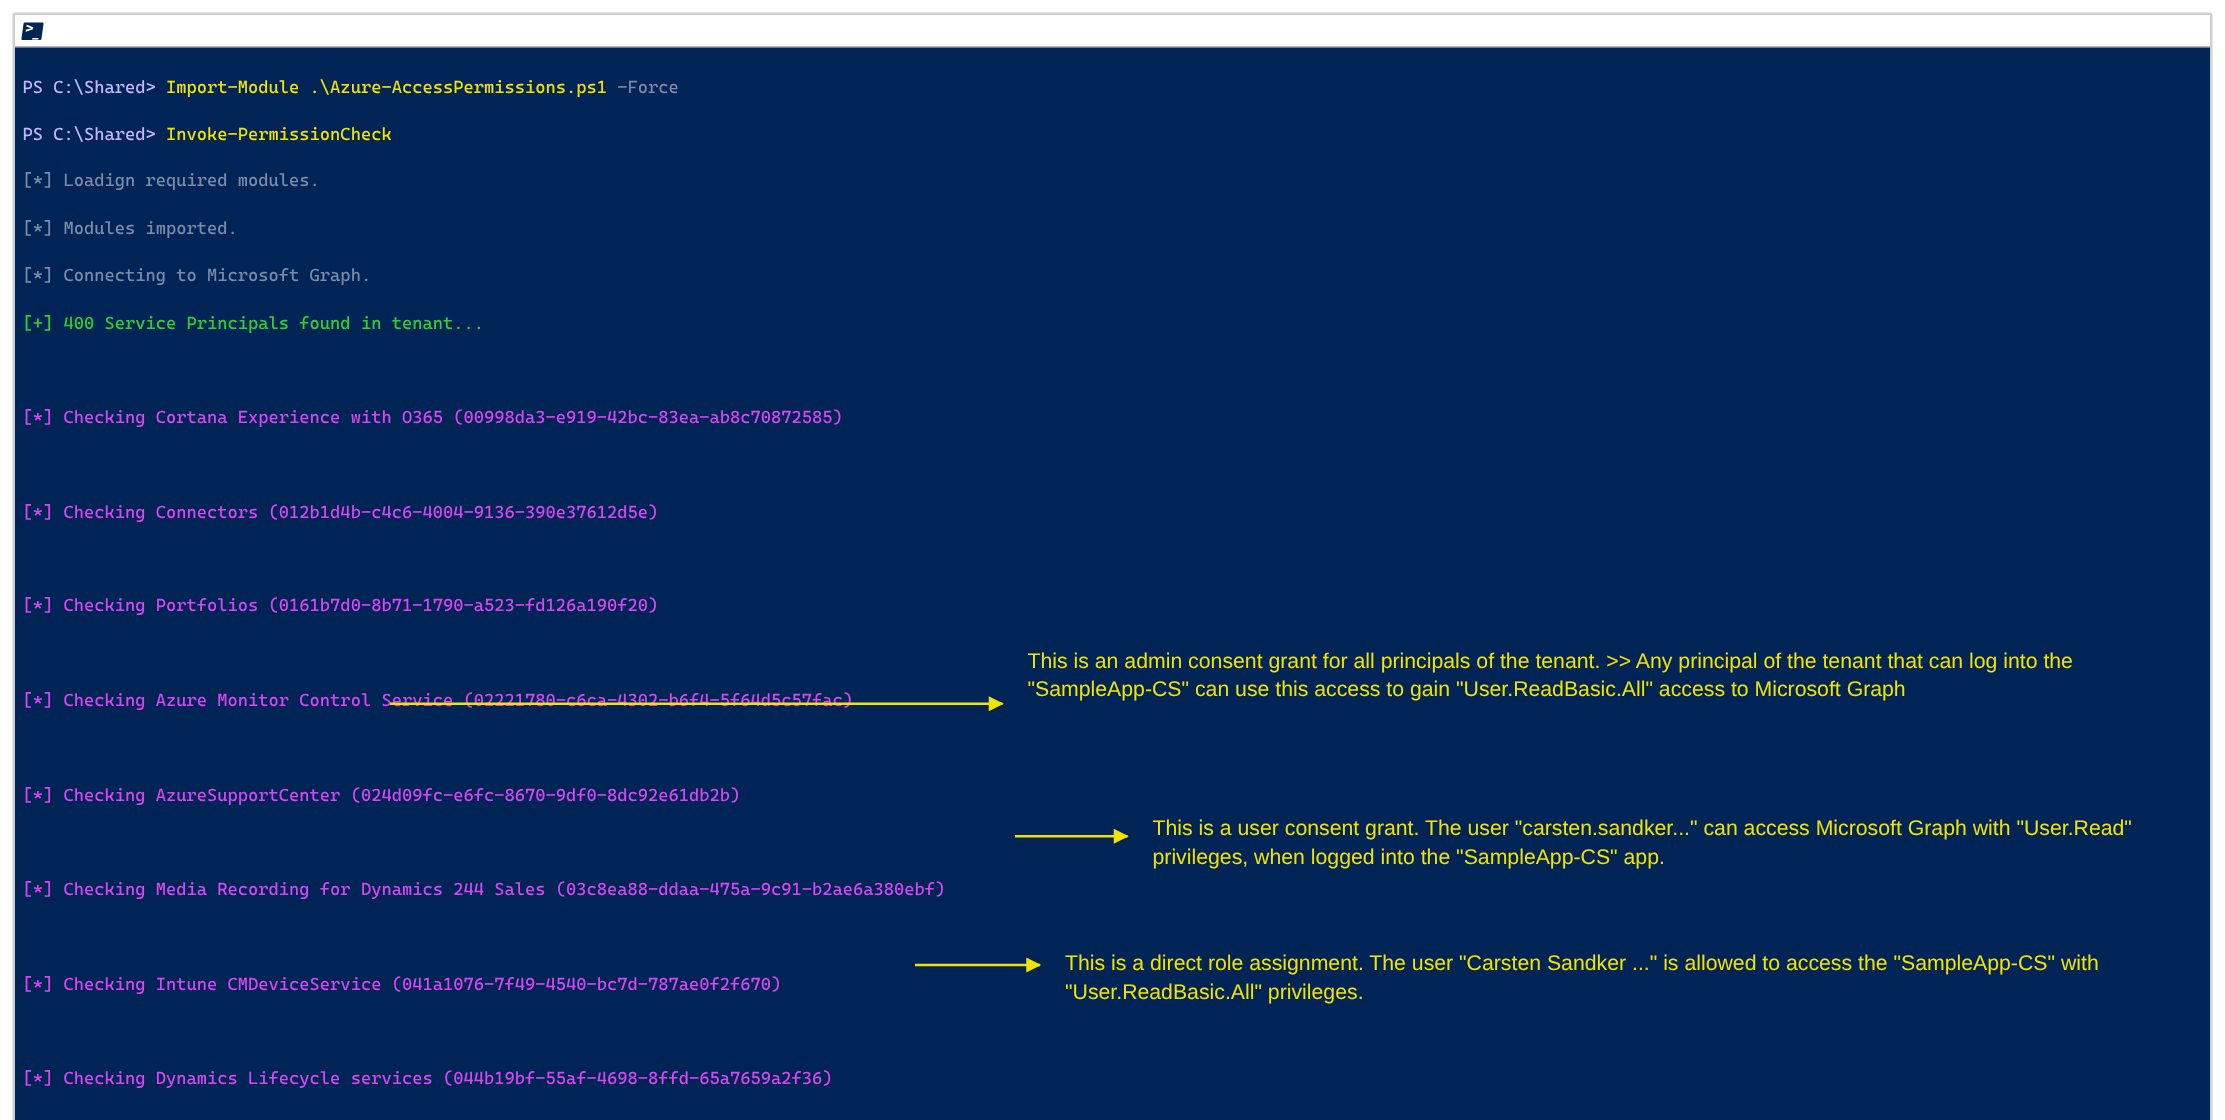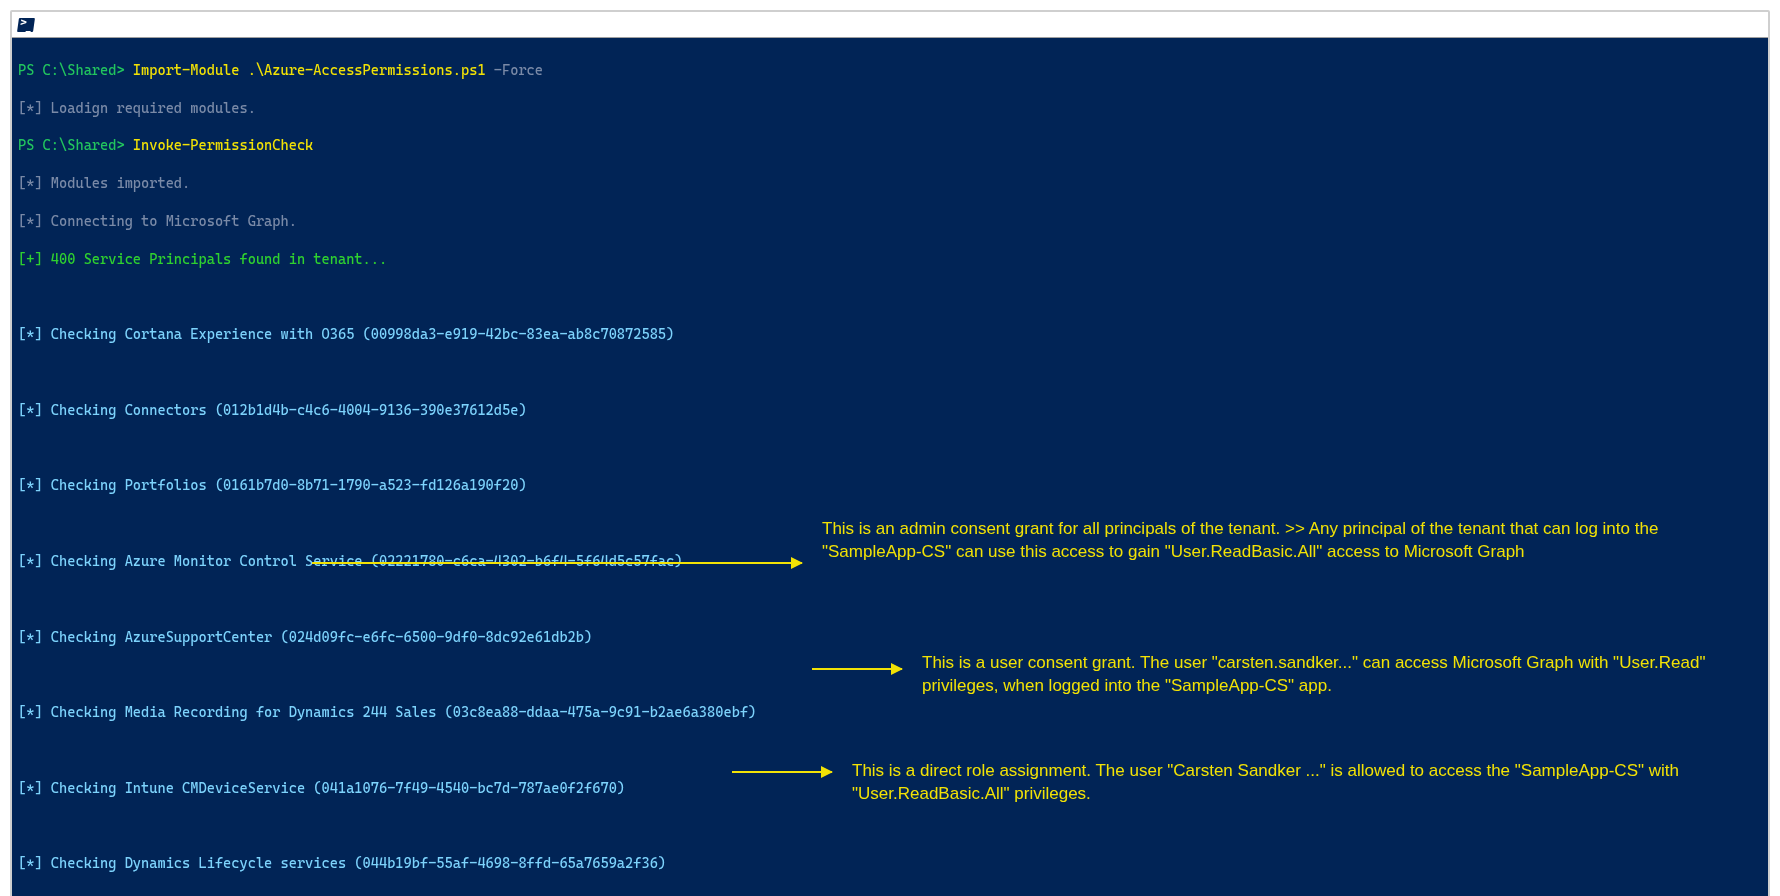--- a/index.html
+++ b/index.html
@@ -47,24 +47,24 @@
   }
   .console {
     background: #012456;
     padding: 4px 6px 10px 6px;
     white-space: pre;
     line-height: 1.35;
     position: relative;
     min-height: 760px;
   }
   .line { white-space: pre; }
-  .white { color: #22c55e; margin-top: 48px; }
+  .white { color: #c4b5fd; margin-top: 48px; }
   .yellow { color: #f2e205; }
   .gray { color: #7a8aa7; }
-  .dimgray { color: #7dd3fc; }
+  .dimgray { color: #d946ef; }
   .green { color: #2fd12f; }
   .annotation {
     position: absolute;
     color: #f2e205;
     font-family: "Segoe UI", Arial, sans-serif;
     font-size: 17px;
     line-height: 1.35;
     white-space: normal;
   }
   .annotation.row1 { top: 480px; left: 810px; right: 12px; }
@@ -89,35 +89,35 @@
 </style>
 </head>
 <body>
 
 <div class="frame">
   <div class="titlebar">
     <div class="ps-icon"></div>
   </div>
   <div class="console">
 <div class="line"><span class="white">PS </span><span class="white">C:\Shared&gt; </span><span class="yellow">Import-Module .\Azure-AccessPermissions.ps1 </span><span class="gray">-Force</span></div>
+<div class="line"><span class="white">PS </span><span class="white">C:\Shared&gt; </span><span class="yellow">Invoke-PermissionCheck</span></div>
 <div class="line gray">[*] Loadign required modules.</div>
-<div class="line"><span class="white">PS </span><span class="white">C:\Shared&gt; </span><span class="yellow">Invoke-PermissionCheck</span></div>
 <div class="line gray">[*] Modules imported.</div>
 <div class="line gray">[*] Connecting to Microsoft Graph.</div>
 <div class="line green">[+] 400 Service Principals found in tenant...</div>
 <div class="line"> </div>
 <div class="line dimgray">[*] Checking Cortana Experience with O365 (00998da3-e919-42bc-83ea-ab8c70872585)</div>
 <div class="line"> </div>
 <div class="line dimgray">[*] Checking Connectors (012b1d4b-c4c6-4004-9136-390e37612d5e)</div>
 <div class="line"> </div>
 <div class="line dimgray">[*] Checking Portfolios (0161b7d0-8b71-1790-a523-fd126a190f20)</div>
 <div class="line"> </div>
 <div class="line dimgray">[*] Checking Azure Monitor Control Service (02221780-c6ca-4302-b6f4-5f64d5c57fac)</div>
 <div class="line"> </div>
-<div class="line dimgray">[*] Checking AzureSupportCenter (024d09fc-e6fc-6500-9df0-8dc92e61db2b)</div>
+<div class="line dimgray">[*] Checking AzureSupportCenter (024d09fc-e6fc-8670-9df0-8dc92e61db2b)</div>
 <div class="line"> </div>
 <div class="line dimgray">[*] Checking Media Recording for Dynamics 244 Sales (03c8ea88-ddaa-475a-9c91-b2ae6a380ebf)</div>
 <div class="line"> </div>
 <div class="line dimgray">[*] Checking Intune CMDeviceService (041a1076-7f49-4540-bc7d-787ae0f2f670)</div>
 <div class="line"> </div>
 <div class="line dimgray">[*] Checking Dynamics Lifecycle services (044b19bf-55af-4698-8ffd-65a7659a2f36)</div>
 <div class="line"> </div>
 
 
 

